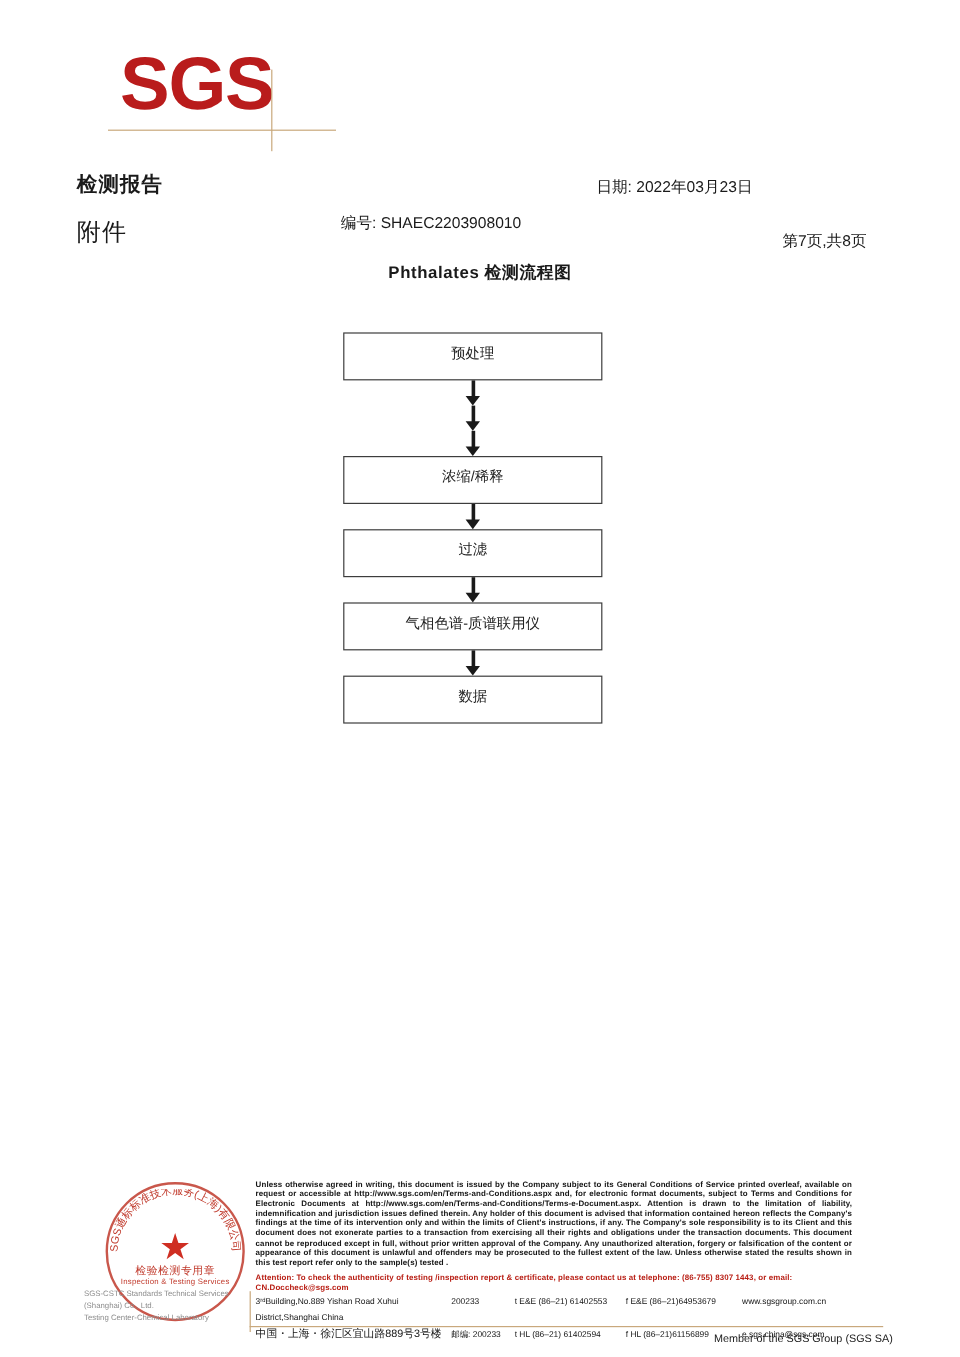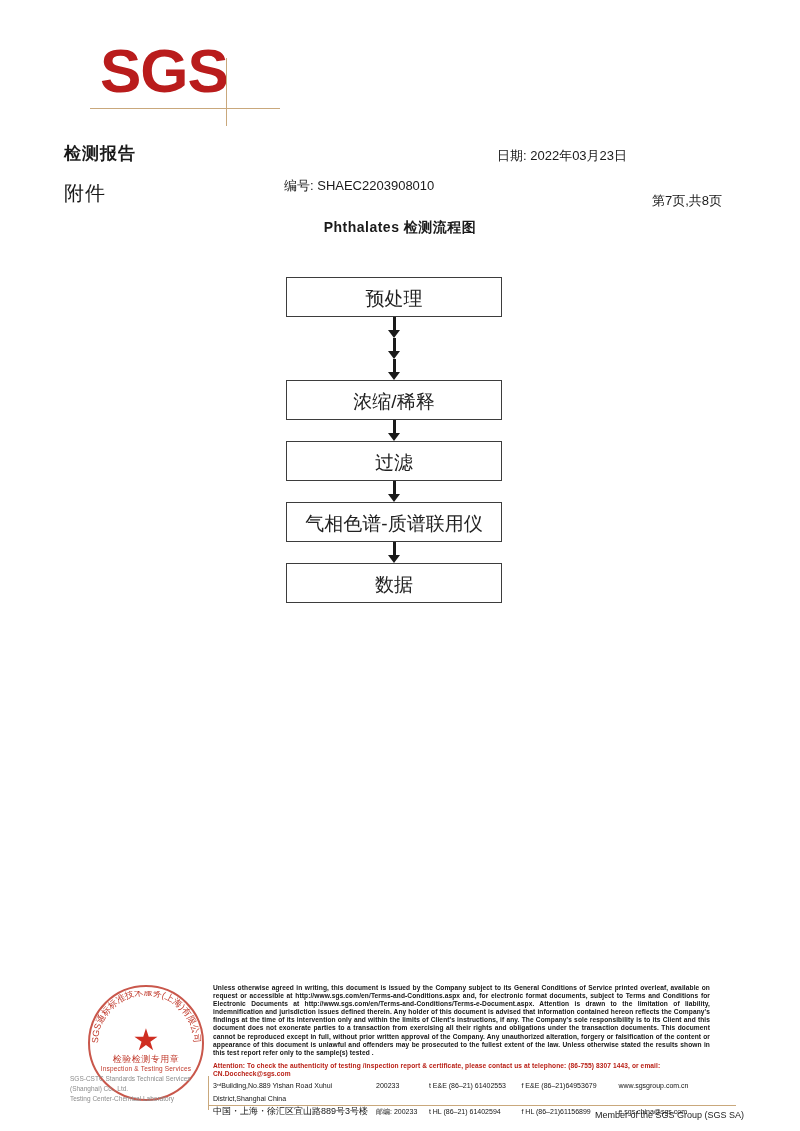--- a/index.html
+++ b/index.html
@@ -112,21 +112,21 @@
     top: 277px;
     width: 216px;
   }
   .flow-box {
     width: 216px;
     height: 40px;
     box-sizing: border-box;
     border: 1px solid #3d3d3d;
     background: #ffffff;
     text-align: center;
-    font-size: 19px;
+    font-size: 12px;
     color: #222;
     padding-top: 8px;
   }
   .flow-arrow {
     position: relative;
     height: 21px;
     width: 216px;
   }
   .flow-arrow .shaft {
     position: absolute;

